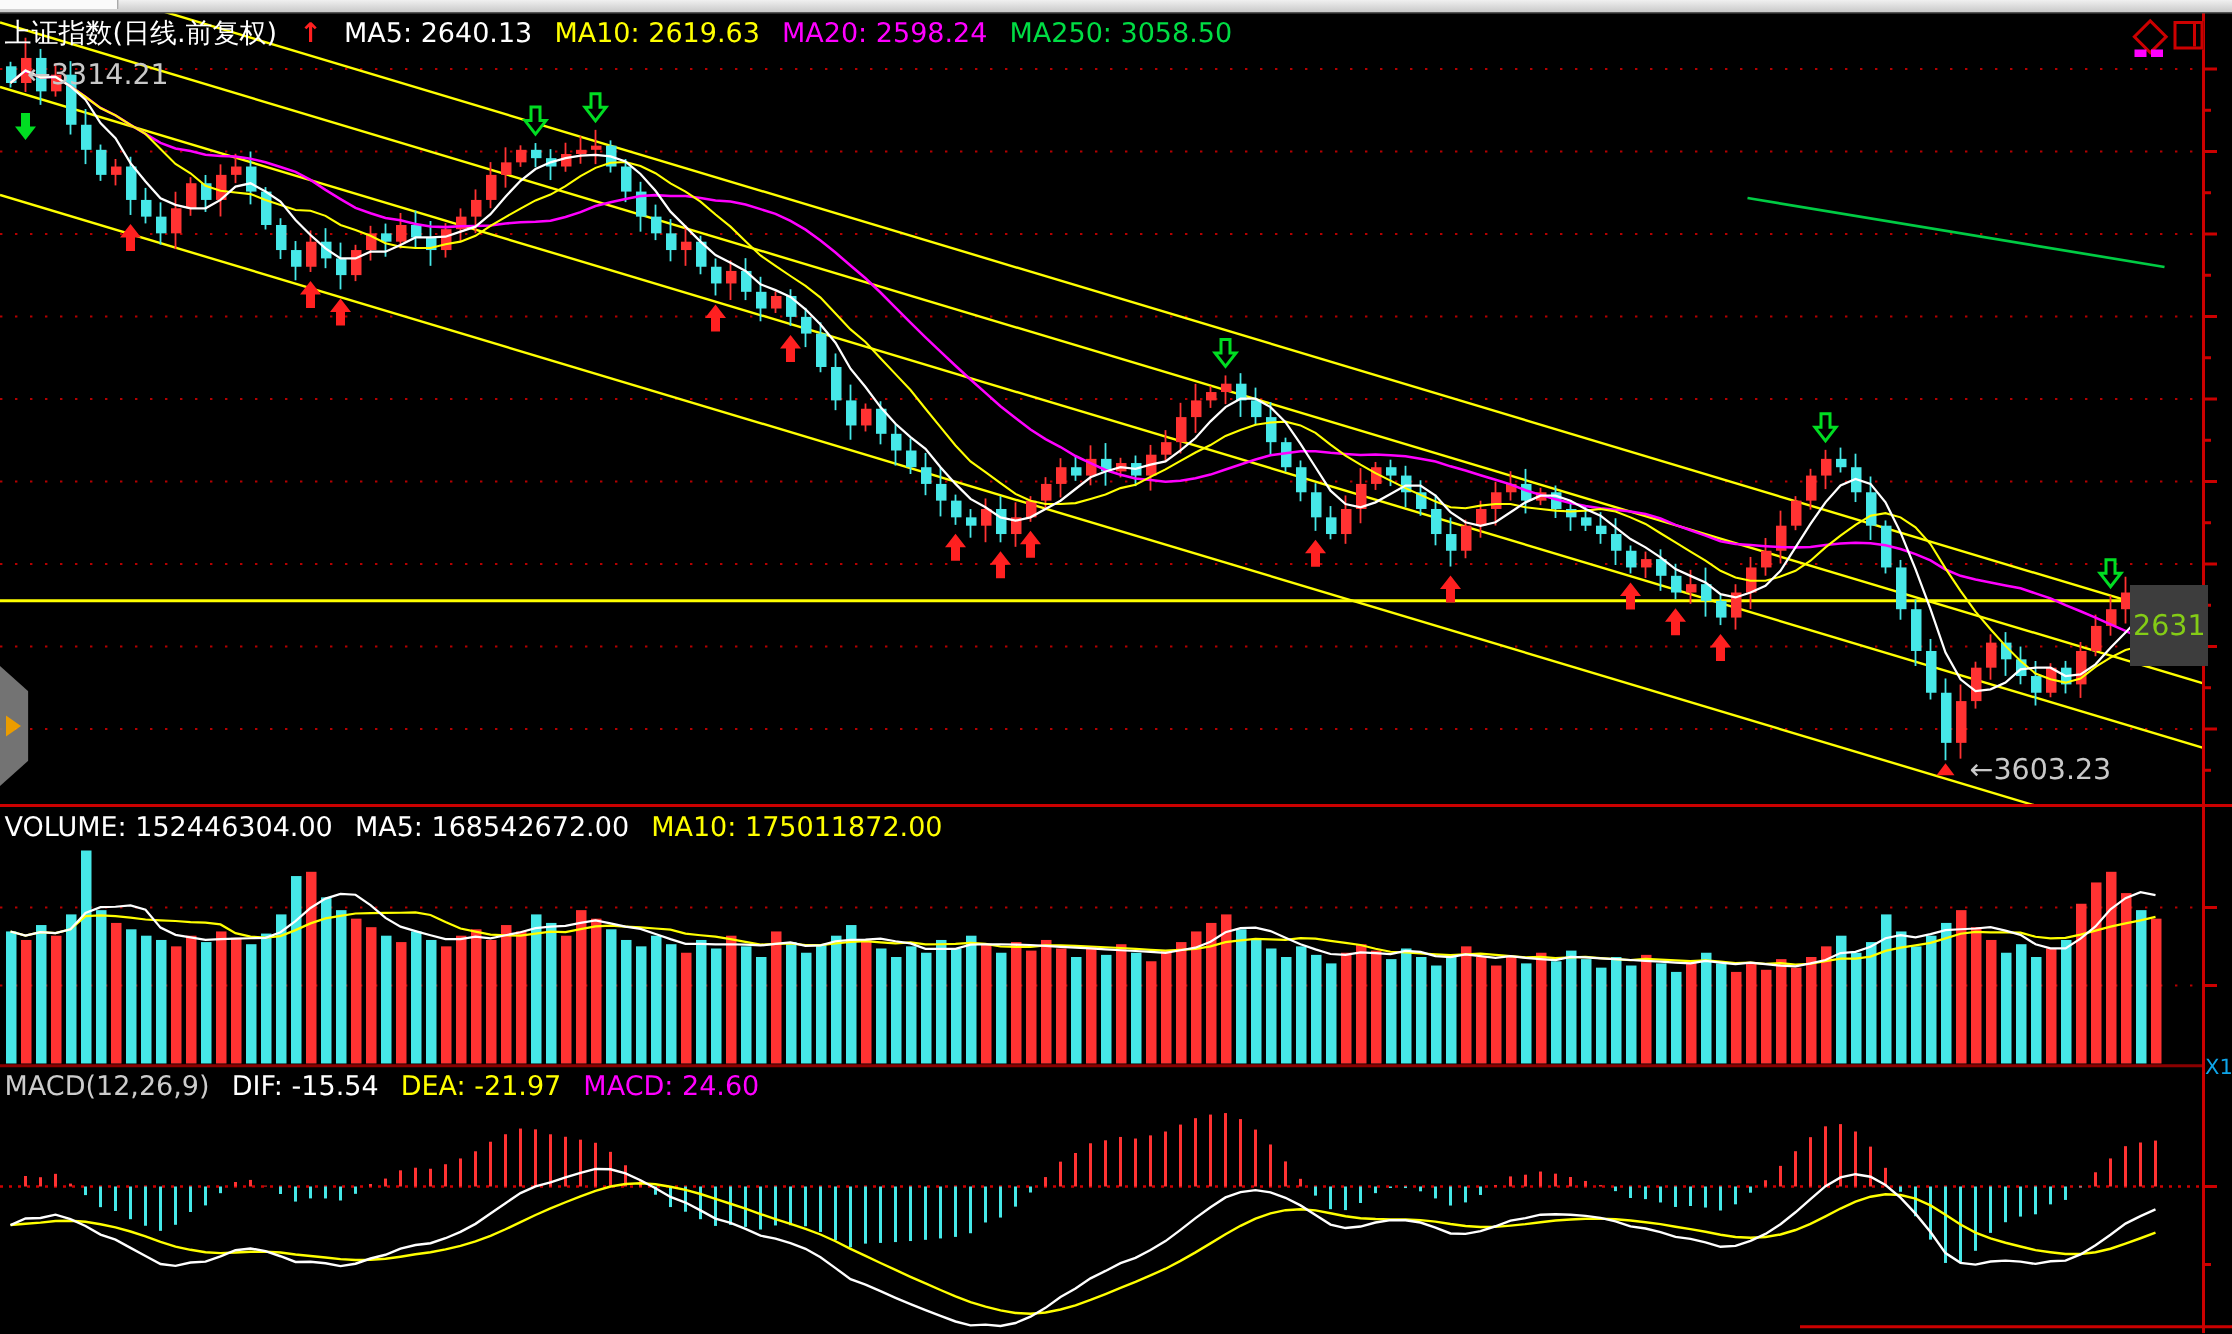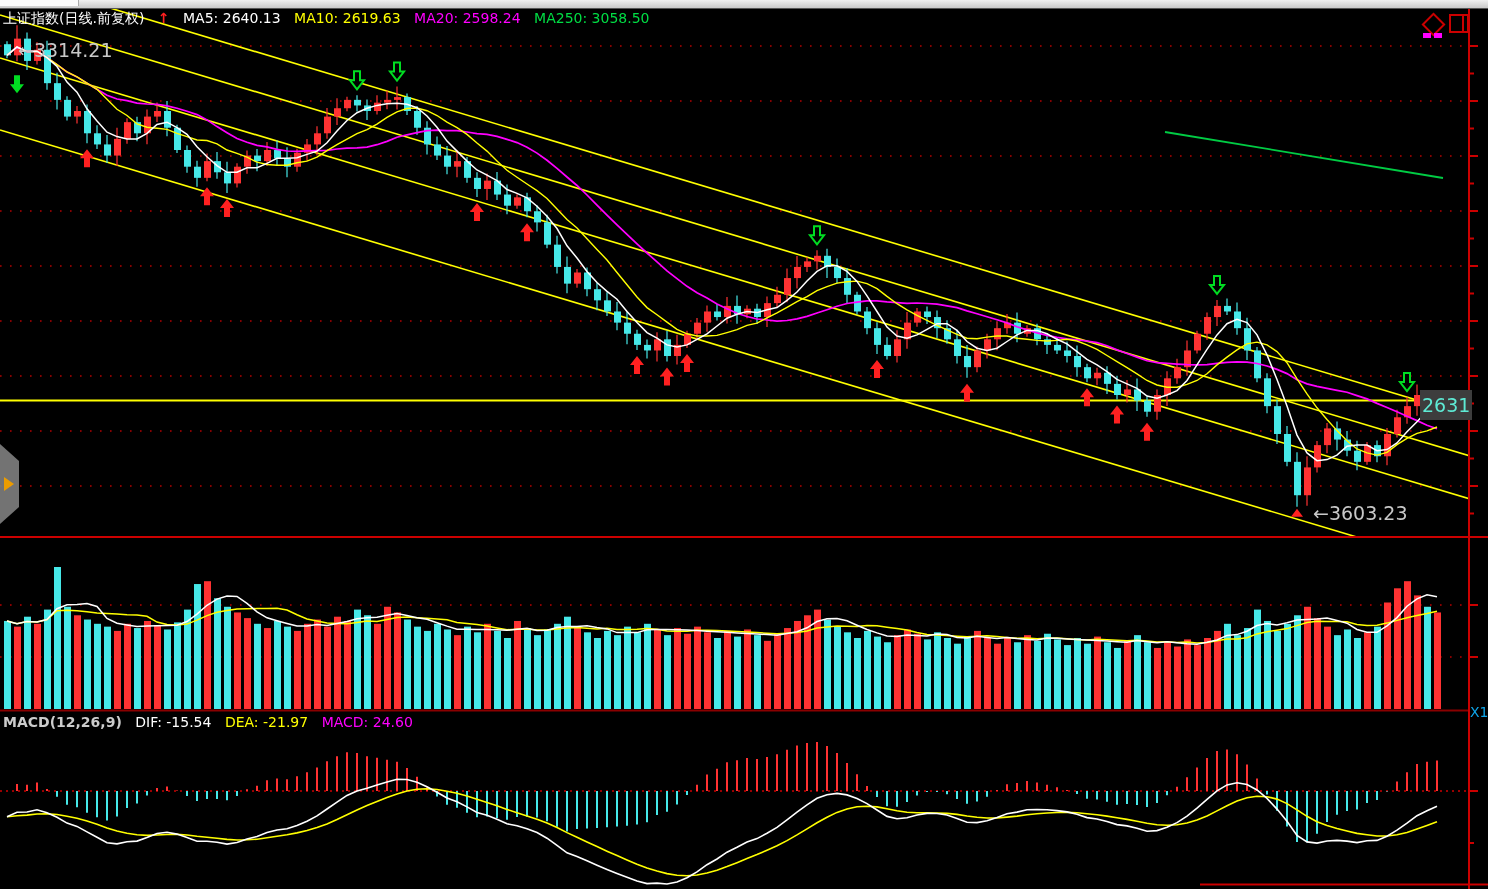--- a/index.html
+++ b/index.html
@@ -2,31 +2,31 @@
 <html><head>
 <meta charset="utf-8">
 <style>
   html,body{margin:0;padding:0;background:#000;}
   #root{position:relative;width:1488px;height:889px;background:#000;overflow:hidden;
         font-family:"DejaVu Sans","Liberation Sans",sans-serif;}
   #chart-svg{position:absolute;left:0;top:0;z-index:1;}
   .topstrip{position:absolute;left:0;top:0;width:1488px;height:8px;z-index:3;
             background:linear-gradient(#f0f0f0,#c9c9c9);border-bottom:1px solid #555;}
   .topstrip-btn{position:absolute;left:0;top:0;width:78px;height:6px;background:#fafafa;border-right:1px solid #aaa;}
-  .hdr{position:absolute;z-index:4;font-size:14px;white-space:nowrap;letter-spacing:0;}
+  .hdr{position:absolute;z-index:4;font-size:18px;white-space:nowrap;letter-spacing:0;}
   .hdr span{margin-right:9px;}
   #main-hdr{left:3px;top:10px;}
   #vol-hdr{left:3px;top:541px;}
   #macd-hdr{left:3px;top:714px;}
-  .t-white{color:#ffffff;} .t-gray{color:#cccccc;font-weight:bold;} .t-yellow{color:#ffff00;}
+  .t-white{color:#ffffff;} .t-gray{color:#cccccc;} .t-yellow{color:#ffff00;}
   .t-magenta{color:#ff00ff;} .t-green{color:#00dd44;} .t-red{color:#ff2020;font-weight:bold;}
   .pricelabel{position:absolute;z-index:4;font-size:19px;color:#c8c8c8;white-space:nowrap;}
   #high-label{left:18px;top:39px;}
   #low-label{left:1313px;top:502px;}
-  #right-price-label{left:1420px;top:390px;background:#3d3d3d;padding:4px 2px;color:#5eead4;}
+  #right-price-label{left:1420px;top:390px;background:#3d3d3d;padding:16px 2px;color:#84cc16;}
   #x1-label{position:absolute;left:1470px;top:704px;z-index:4;color:#0ea5e9;font-size:14px;}
   .icon-diamond{position:absolute;left:1425px;top:16px;width:13px;height:13px;z-index:4;
                 border:2px solid #cc0000;transform:rotate(45deg);background:#000;}
   .icon-winrect{position:absolute;left:1449px;top:14px;width:16px;height:15px;z-index:4;
                 border:2px solid #cc0000;background:#000;}
   .icon-winrect .pane{position:absolute;right:3px;top:0;width:2px;height:100%;background:#cc0000;}
   .dash-magenta{position:absolute;top:33px;width:8px;height:5px;background:#ff00ff;z-index:4;}
   #dash1{left:1423px;} #dash2{left:1434px;}
   .left-tab{position:absolute;left:0;top:444px;width:19px;height:80px;z-index:4;
             background:#7d7d7d;opacity:.92;
@@ -720,20 +720,25 @@
 
   <div id="main-hdr" class="hdr">
     <span class="t-white">上证指数(日线.前复权)</span>
     <span class="t-red">↑</span>
     <span class="t-white">MA5: 2640.13</span>
     <span class="t-yellow">MA10: 2619.63</span>
     <span class="t-magenta">MA20: 2598.24</span>
     <span class="t-green">MA250: 3058.50</span>
   </div>
 
+  <div id="vol-hdr" class="hdr">
+    <span class="t-white">VOLUME: 152446304.00</span>
+    <span class="t-white">MA5: 168542672.00</span>
+    <span class="t-yellow">MA10: 175011872.00</span>
+  </div>
 
   <div id="macd-hdr" class="hdr">
     <span class="t-gray">MACD(12,26,9)</span>
     <span class="t-white">DIF: -15.54</span>
     <span class="t-yellow">DEA: -21.97</span>
     <span class="t-magenta">MACD: 24.60</span>
   </div>
 
   <div id="high-label" class="pricelabel">←3314.21</div>
   <div id="low-label" class="pricelabel">←3603.23</div>

